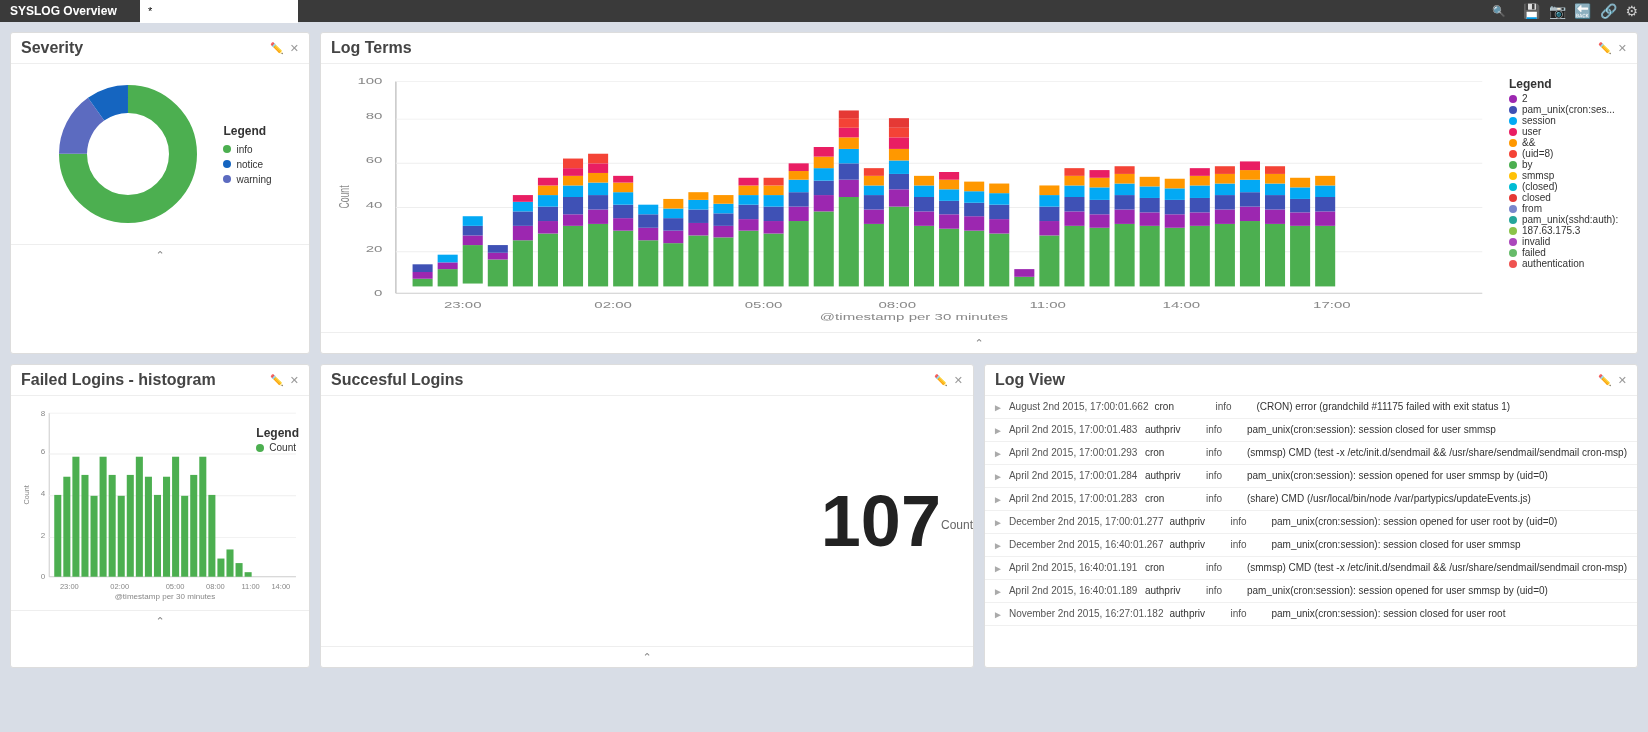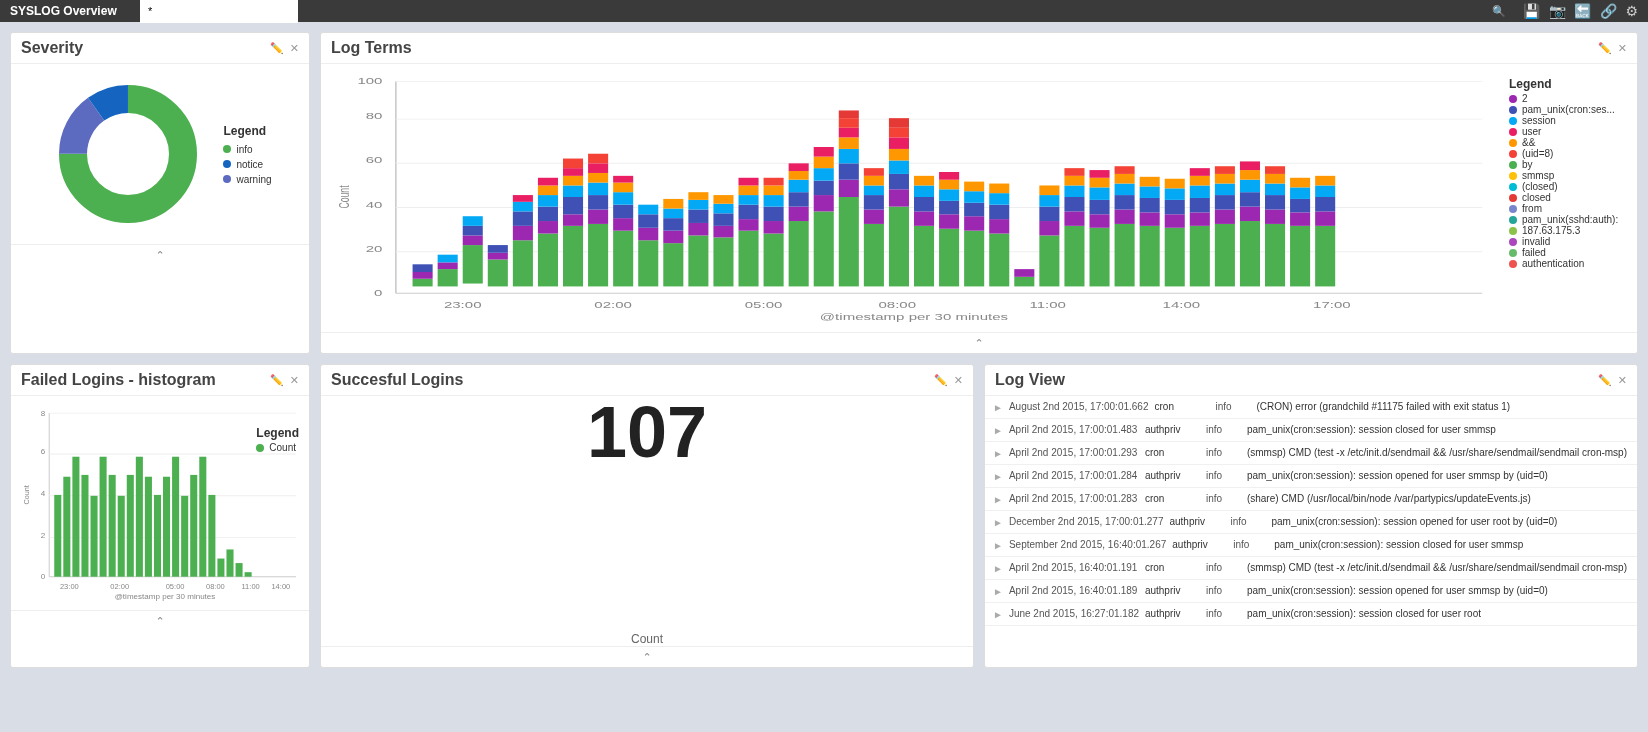--- a/index.html
+++ b/index.html
@@ -190,23 +190,23 @@
     .histogram-legend {
       position: absolute;
       top: 30px;
       right: 10px;
       font-size: 10px;
     }
 
     
     .successful-body {
       display: flex;
-      flex-direction: column;
+      flex-direction: row;
       align-items: center;
-      justify-content: space-between;
+      justify-content: flex-end;
       height: 250px;
     }
     .big-number {
       font-size: 72px;
       font-weight: bold;
       color: #222;
       line-height: 1;
     }
     .big-number-label {
       font-size: 12px;
@@ -819,42 +819,42 @@
   </div>
         <div class="log-row">
     <span class="log-arrow">►</span>
     <span class="log-timestamp">December 2nd 2015, 17:00:01.277</span>
     <span class="log-program">authpriv</span>
     <span class="log-level">info</span>
     <span class="log-message">pam_unix(cron:session): session opened for user root by (uid=0)</span>
   </div>
         <div class="log-row">
     <span class="log-arrow">►</span>
-    <span class="log-timestamp">September 2nd 2015, 16:40:01.267</span>
+    <span class="log-timestamp">December 2nd 2015, 16:40:01.267</span>
     <span class="log-program">authpriv</span>
     <span class="log-level">info</span>
     <span class="log-message">pam_unix(cron:session): session closed for user smmsp</span>
   </div>
         <div class="log-row">
     <span class="log-arrow">►</span>
     <span class="log-timestamp">April 2nd 2015, 16:40:01.191</span>
     <span class="log-program">cron</span>
     <span class="log-level">info</span>
     <span class="log-message">(smmsp) CMD (test -x /etc/init.d/sendmail &amp;&amp; /usr/share/sendmail/sendmail cron-msp)</span>
   </div>
         <div class="log-row">
     <span class="log-arrow">►</span>
     <span class="log-timestamp">April 2nd 2015, 16:40:01.189</span>
     <span class="log-program">authpriv</span>
     <span class="log-level">info</span>
     <span class="log-message">pam_unix(cron:session): session opened for user smmsp by (uid=0)</span>
   </div>
         <div class="log-row">
     <span class="log-arrow">►</span>
-    <span class="log-timestamp">June 2nd 2015, 16:27:01.182</span>
+    <span class="log-timestamp">November 2nd 2015, 16:27:01.182</span>
     <span class="log-program">authpriv</span>
     <span class="log-level">info</span>
     <span class="log-message">pam_unix(cron:session): session closed for user root</span>
   </div>
       </div>
   </div>
 
 </div>
 
 </body></html>

